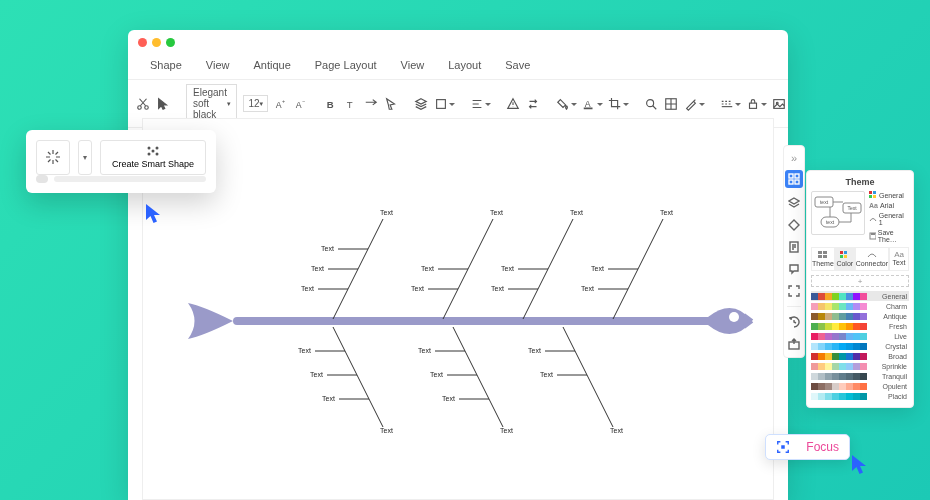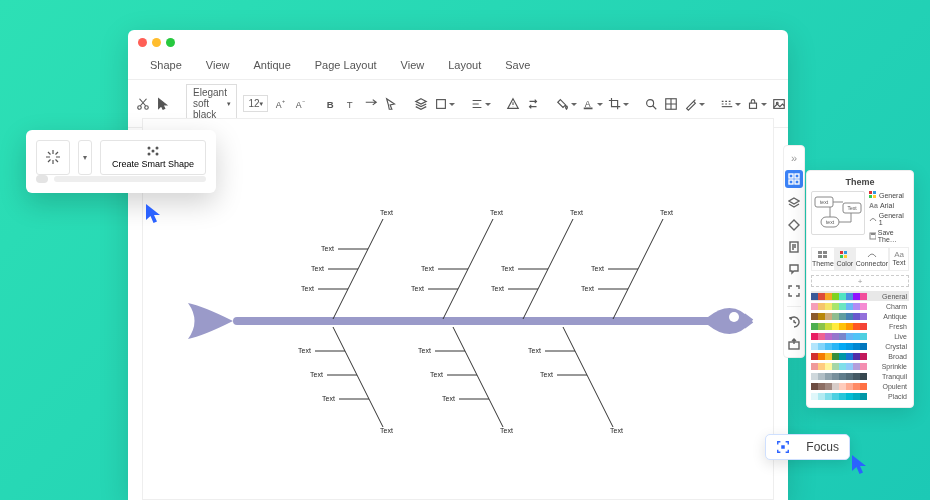--- a/index.html
+++ b/index.html
@@ -67,21 +67,21 @@
   .theme-panel .sidecol div{display:flex;align-items:center;gap:2px;}
   .theme-panel .tabs{display:flex;margin-top:4px;gap:0;}
   .theme-panel .tabs .t{flex:1;text-align:center;padding:3px 0;font-size:7px;border:1px solid #eee;}
   .theme-panel .tabs .t.active{background:#eee;}
   .theme-panel .addbar{border:1px dashed #ccc;height:12px;margin:4px 0;display:flex;align-items:center;justify-content:center;color:#999;}
   .theme-panel .swatch-row{display:flex;align-items:center;height:10px;gap:0;}
   .theme-panel .swatch-row.sel{background:#e8e8e8;}
   .theme-panel .sw{width:7px;height:7px;}
   .theme-panel .swname{flex:1;text-align:right;font-size:7px;padding-right:2px;color:#555;}
   
-  .focus-btn{position:absolute;right:80px;bottom:40px;background:#fff;border:1px solid #cfe0ff;border-radius:5px;padding:5px 10px;display:flex;align-items:center;gap:16px;color:#404040;font-size:12px;font-weight:500;box-shadow:0 4px 14px rgba(0,0,0,0.12);}
+  .focus-btn{position:absolute;right:80px;bottom:40px;background:#fff;border:1px solid #cfe0ff;border-radius:5px;padding:5px 10px;display:flex;align-items:center;gap:16px;color:#ec4899;font-size:12px;font-weight:500;box-shadow:0 4px 14px rgba(0,0,0,0.12);}
   .focus-btn svg{width:14px;height:14px;stroke:#2b62ff;fill:none;stroke-width:1.6;}
   .sparkle svg{width:16px;height:16px;stroke:#555;fill:none;stroke-width:1.2;}
 </style>
 </head>
 <body>
 
 <div class="app-window">
   <div class="traffic-lights">
     <div class="dot r"></div>
     <div class="dot y"></div>

